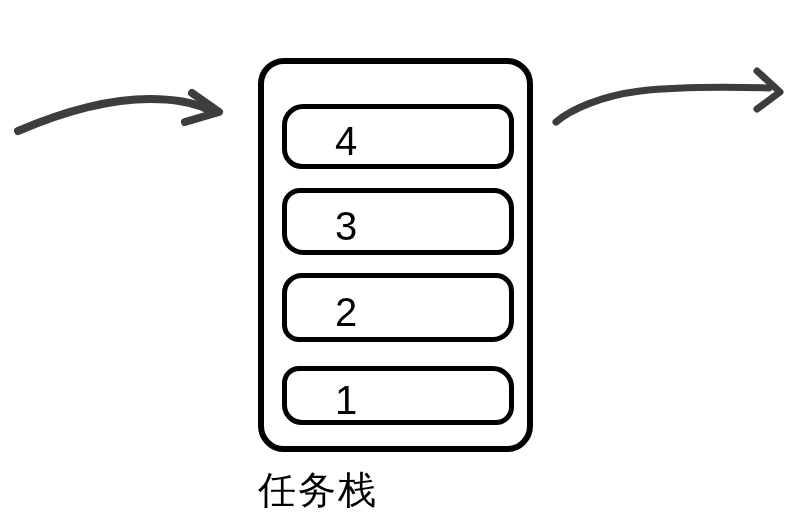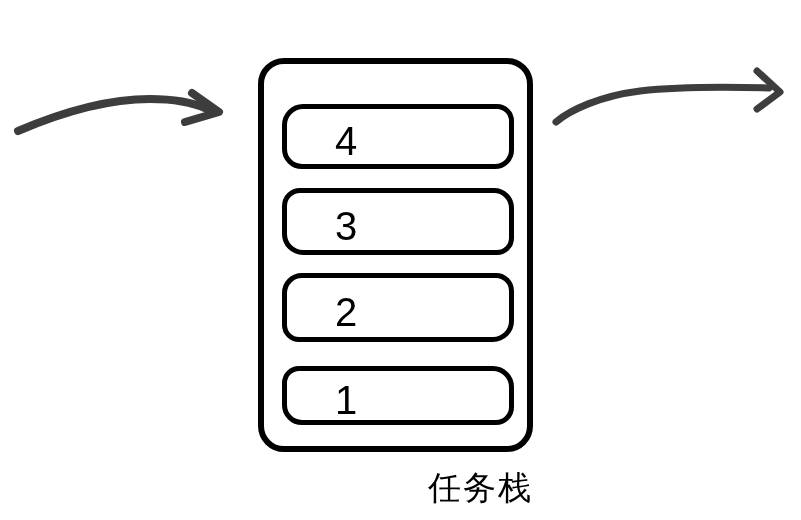--- a/index.html
+++ b/index.html
@@ -58,22 +58,22 @@
     font-size: 40px;
     line-height: 1;
     color: var(--text);
   }
 
   
   .stack-title {
     position: absolute;
     left: 258px; top: 470px;
     width: 275px;
-    text-align: right;
-    font-size: 33px;
+    text-align: left;
+    font-size: 38px;
     line-height: 1.1;
     color: var(--text);
     letter-spacing: 2px;
   }
 </style>
 </head>
 <body>
 
 <div class="canvas">
 

